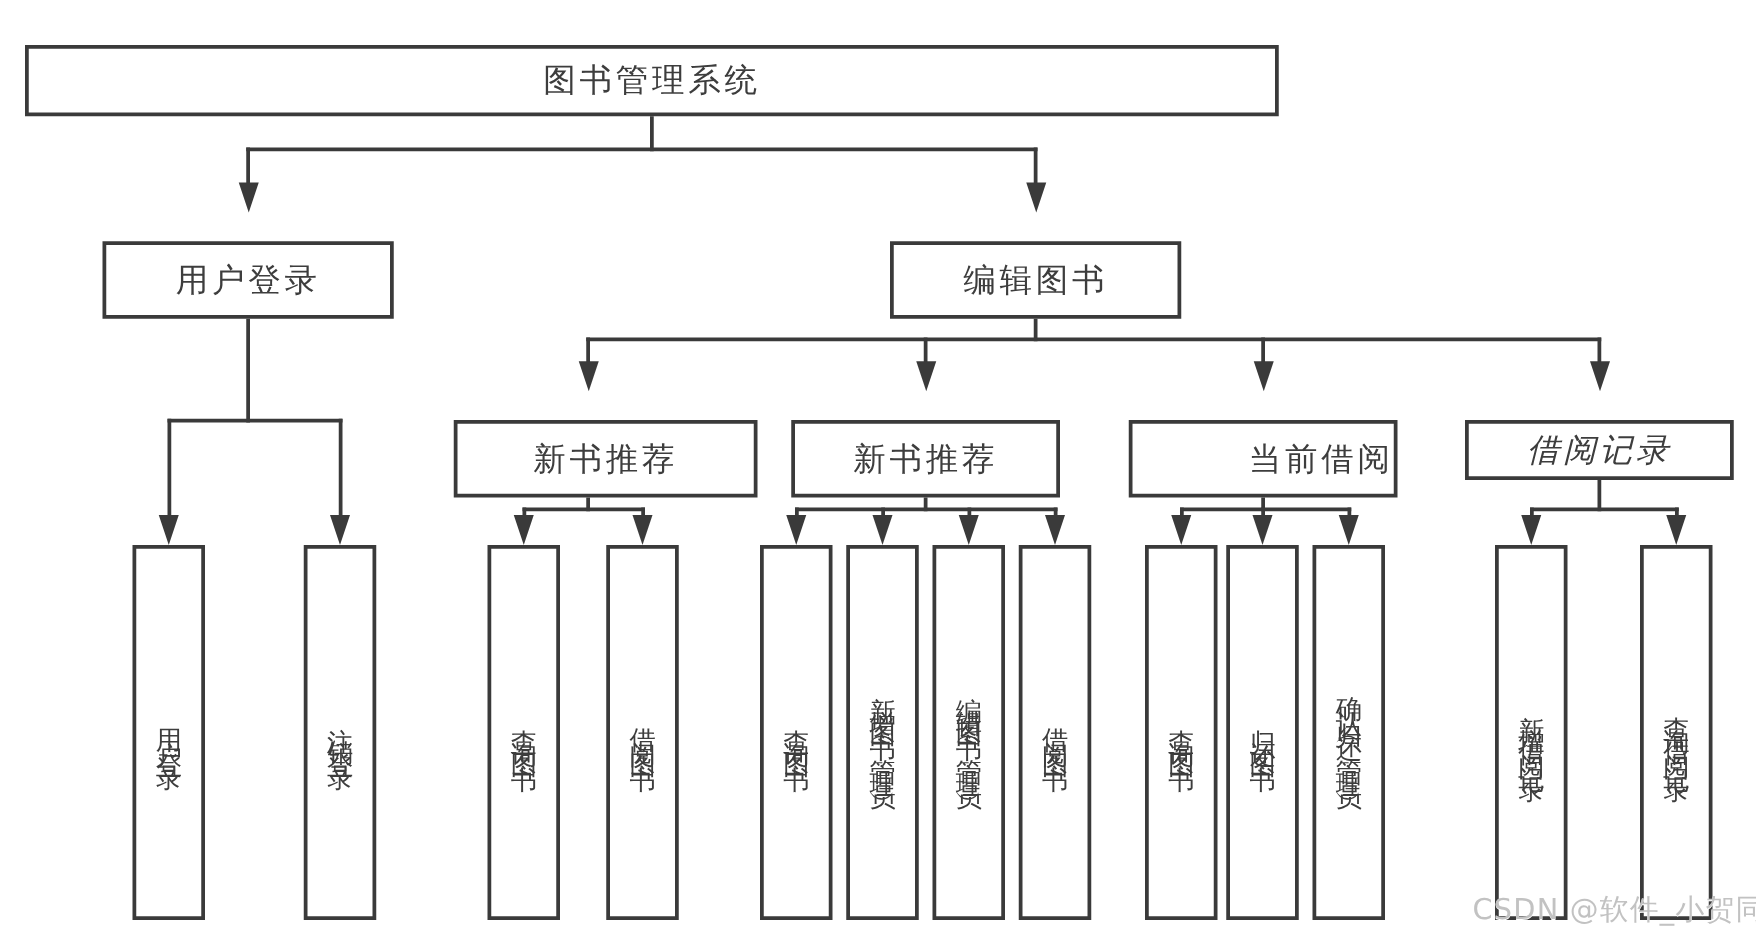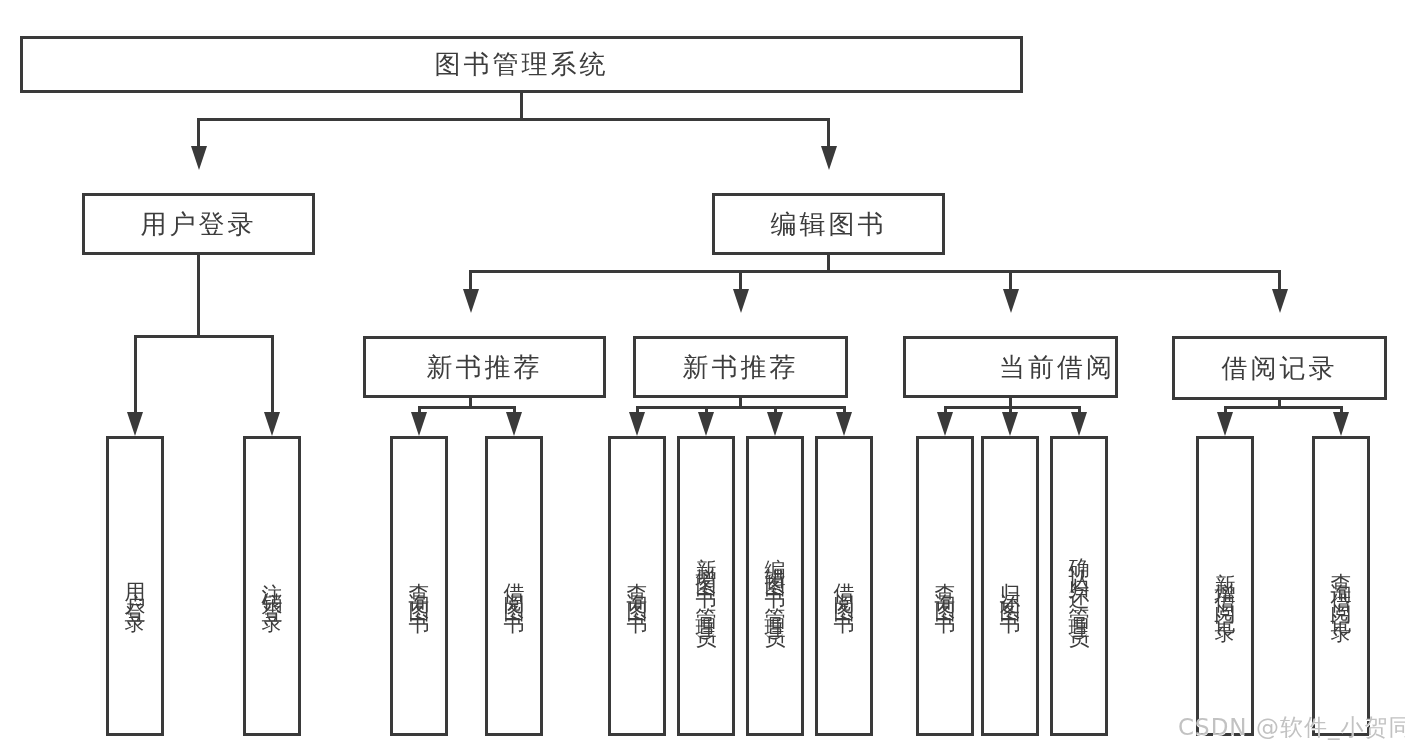--- a/index.html
+++ b/index.html
@@ -79,21 +79,21 @@
 
   <div class="box" style="left:363px;top:313px;width:243px;height:62px;">
     <span>新书推荐</span>
   </div>
   <div class="box" style="left:633px;top:313px;width:215px;height:62px;">
     <span>新书推荐</span>
   </div>
   <div class="box" style="left:903px;top:313px;width:215px;height:62px;justify-content:flex-end;">
     <span>当前借阅</span>
   </div>
-  <div class="box" style="left:1172px;top:313px;width:215px;height:64px;">
+  <div class="box" style="left:1172px;top:313px;width:215px;height:48px;font-style:italic;">
     <span>借阅记录</span>
   </div>
 
   <div class="vbox" style="left:106px;top:436px;width:58px;height:300px;">
     <span class="vtext">用户登录</span>
   </div>
   <div class="vbox" style="left:243px;top:436px;width:58px;height:300px;">
     <span class="vtext">注销登录</span>
   </div>
 

